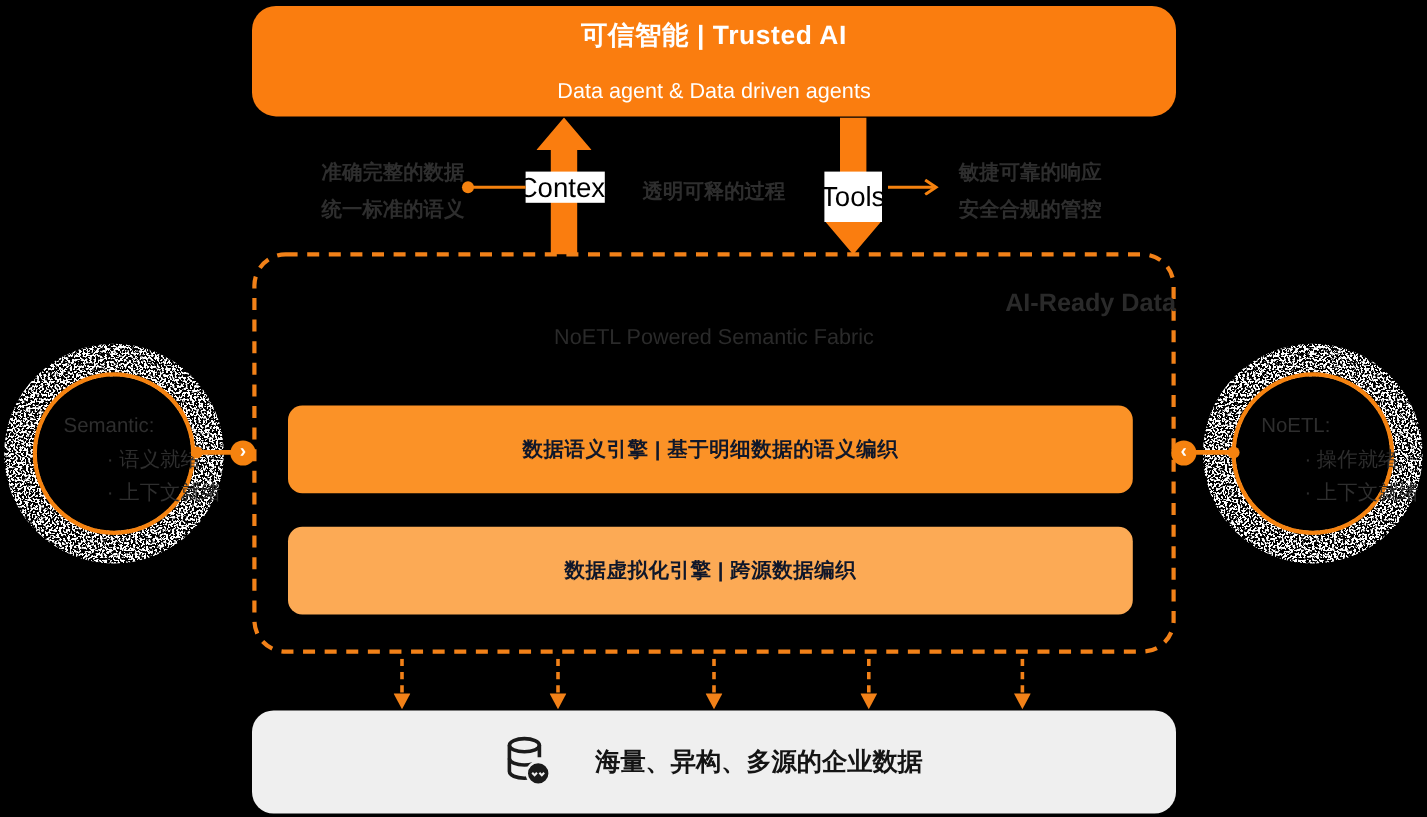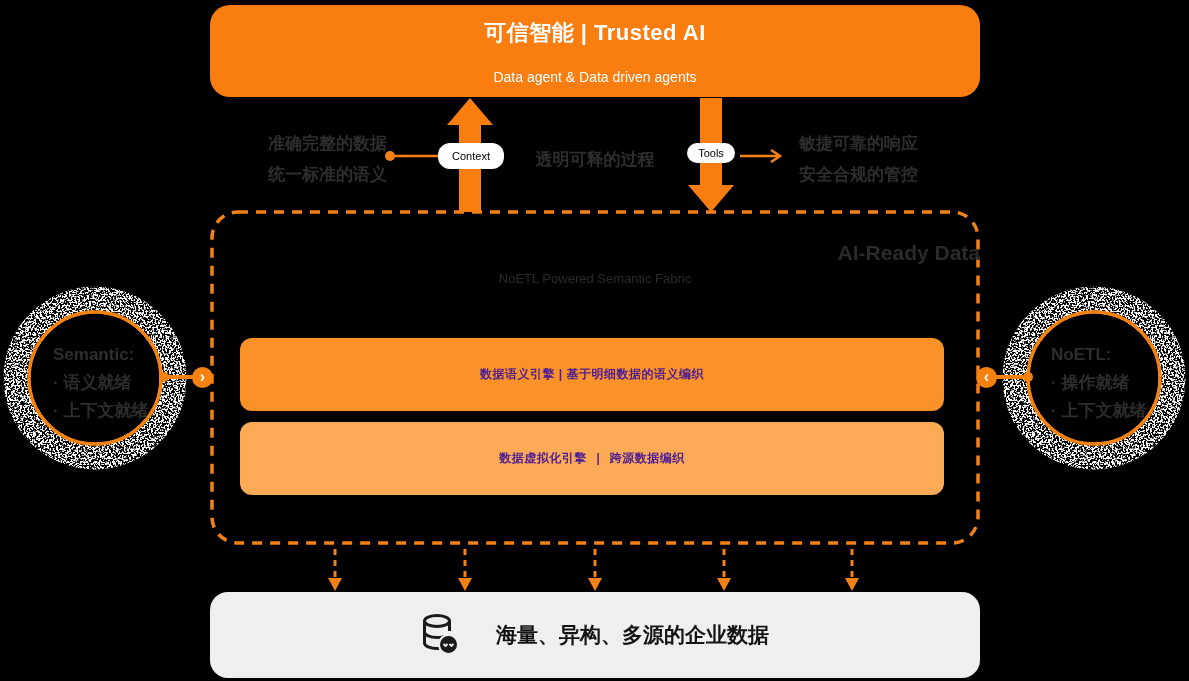--- a/index.html
+++ b/index.html
@@ -8,55 +8,55 @@
     font-family:"Liberation Sans","DejaVu Sans",sans-serif;
   }
   .abs{position:absolute;}
   
   .top-banner{
     left:210px;top:5px;width:770px;height:92px;border-radius:20px;
     background:#FA7D0F;color:#fff;display:flex;flex-direction:column;
     align-items:center;justify-content:center;gap:21px;
   }
   .top-banner .title{font-size:22px;font-weight:700;letter-spacing:.5px;}
-  .top-banner .subtitle{font-size:14px;font-weight:500;}
+  .top-banner .subtitle{font-size:18px;font-weight:500;}
   
   .chip{
-    background:#fff;color:#000;font-size:11px;display:flex;align-items:center;
-    justify-content:center;font-weight:400;border-radius:12px;
+    background:#fff;color:#000;font-size:23px;display:flex;align-items:center;
+    justify-content:center;font-weight:400;
   }
   .chip-context{left:438px;top:143px;width:66px;height:26px;}
-  .chip-tools{left:687px;top:143px;width:48px;height:20px;}
+  .chip-tools{left:687px;top:143px;width:48px;height:42px;}
   
   .note{color:#2E2E2E;font-size:17px;font-weight:700;line-height:31px;white-space:nowrap;}
   .note-left{left:250px;top:128px;margin-left:18px;}
   .note-middle{left:515px;top:144px;width:160px;text-align:center;}
   .note-right{left:799px;top:128px;text-align:right;}
   
   .fabric-title{left:210px;top:241px;width:770px;text-align:right;
     color:#2A2A2A;font-size:21px;font-weight:700;}
   .fabric-subtitle{left:210px;top:271px;width:770px;text-align:center;
-    color:#2A2A2A;font-size:13px;font-weight:500;}
+    color:#2A2A2A;font-size:18px;font-weight:500;}
   .engine{
-    left:240px;width:704px;height:73px;border-radius:12px;color:#4c1d95;
+    left:240px;width:704px;height:73px;border-radius:12px;color:#0f172a;
     display:flex;align-items:center;justify-content:center;
-    font-size:12px;font-weight:700;letter-spacing:.5px;
+    font-size:17px;font-weight:700;letter-spacing:.5px;
   }
   .engine-1{top:338px;background:#FB9227;}
-  .engine-2{top:422px;background:#FCAA55;font-family:Liberation Mono, monospace;}
+  .engine-2{top:439px;background:#FCAA55;}
   
   .bottom-bar{
     left:210px;top:592px;width:770px;height:86px;border-radius:18px;background:#EFEFEF;
     display:flex;align-items:center;justify-content:center;gap:14px;
   }
   .bottom-bar .label{color:#141414;font-size:21px;font-weight:700;margin-left:23px;}
   
-  .circle-text{color:#2E2E2E;font-size:17px;font-weight:700;line-height:28px;white-space:nowrap;}
+  .circle-text{color:#2E2E2E;font-size:17px;font-weight:400;line-height:28px;white-space:nowrap;}
   .circle-text .c-title{display:block;}
-  .circle-text .c-item{display:block;}
+  .circle-text .c-item{display:block;margin-left:36px;}
   .badge{
     width:21px;height:21px;border-radius:50%;background:#F5820F;color:#fff;
     display:flex;align-items:center;justify-content:center;
     font-size:16px;font-weight:700;line-height:1;padding-bottom:2px;box-sizing:border-box;
   }
   .badge-left{left:192px;top:367px;}
   .badge-right{left:976px;top:367px;}
 </style>
 </head>
 <body>

